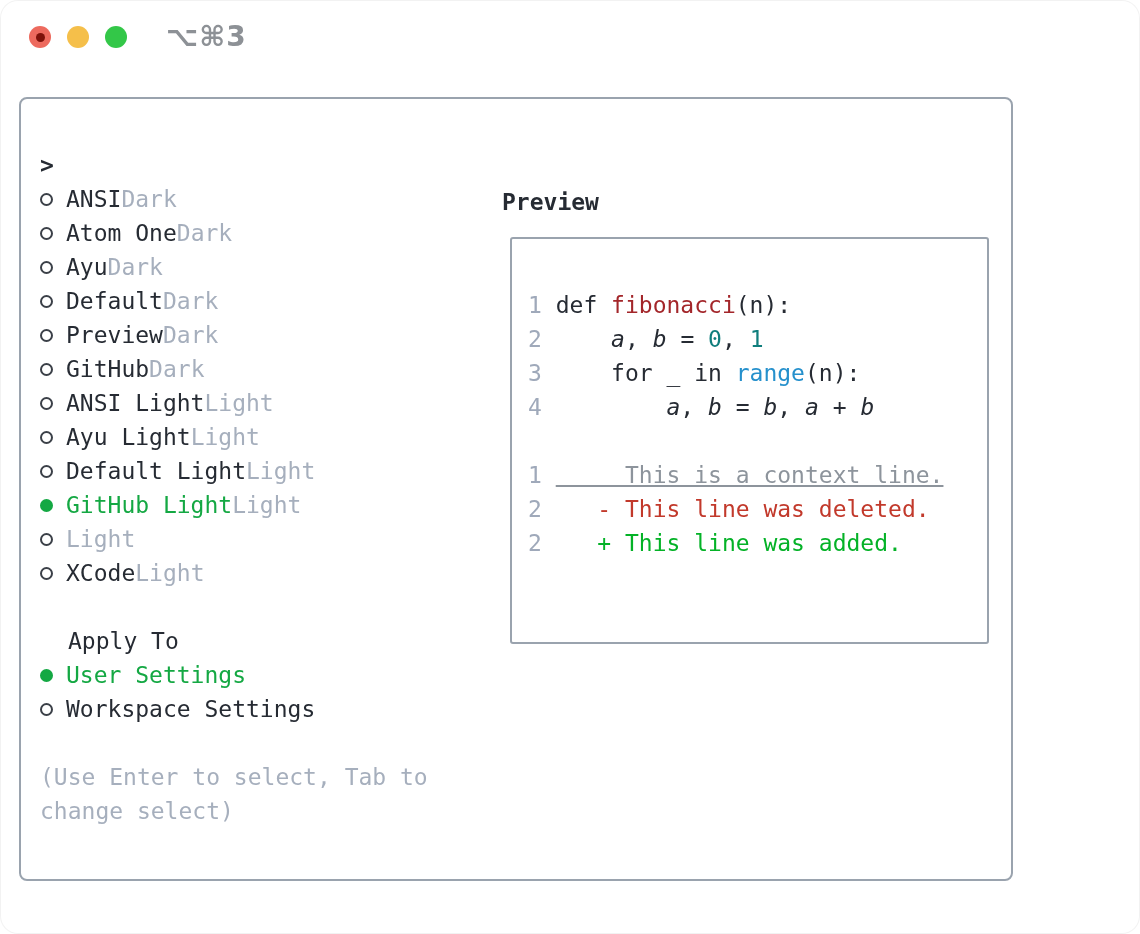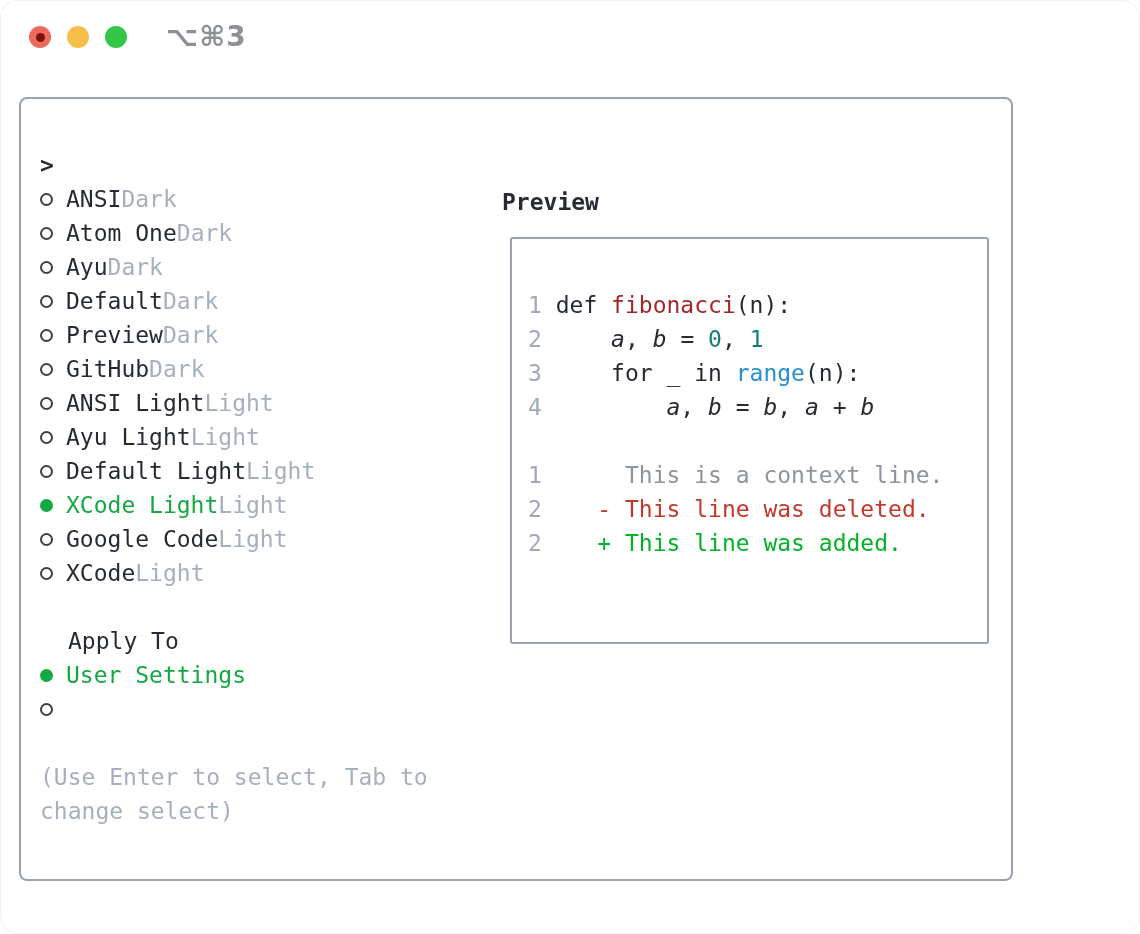--- a/index.html
+++ b/index.html
@@ -56,21 +56,21 @@
   .preview-box{margin-top:18px;margin-left:8px;width:479px;height:407px;
                box-sizing:border-box;border:2px solid var(--border);border-radius:3px;
                padding:49px 8px 0 16px;overflow:hidden;}
   .code-line{height:34px;line-height:34px;font-size:23px;white-space:pre;}
   .ln{color:var(--ln);}
   .seg-fg{color:var(--fg);}
   .seg-func{color:var(--func);}
   .seg-const{color:var(--const);}
   .seg-call{color:var(--call);}
   .seg-var{color:var(--fg);font-style:italic;}
-  .seg-ctx{color:var(--ctx);}
+  .seg-ctx{color:var(--ctx);text-decoration:underline;}
   .seg-del{color:var(--del);}
   .seg-add{color:var(--add);}
 </style>
 </head>
 <body>
 
 <div class="window">
 
   <div class="titlebar">
     <div class="lights">
@@ -93,34 +93,34 @@
       <div id="theme-items">
           <div class="row"><span class="bullet"></span><span class="">ANSI</span> <span class="muted">Dark</span></div>
           <div class="row"><span class="bullet"></span><span class="">Atom One</span> <span class="muted">Dark</span></div>
           <div class="row"><span class="bullet"></span><span class="">Ayu</span> <span class="muted">Dark</span></div>
           <div class="row"><span class="bullet"></span><span class="">Default</span> <span class="muted">Dark</span></div>
           <div class="row"><span class="bullet"></span><span class="">Preview</span> <span class="muted">Dark</span></div>
           <div class="row"><span class="bullet"></span><span class="">GitHub</span> <span class="muted">Dark</span></div>
           <div class="row"><span class="bullet"></span><span class="">ANSI Light</span> <span class="muted">Light</span></div>
           <div class="row"><span class="bullet"></span><span class="">Ayu Light</span> <span class="muted">Light</span></div>
           <div class="row"><span class="bullet"></span><span class="">Default Light</span> <span class="muted">Light</span></div>
-          <div class="row"><span class="bullet filled"></span><span class="sel">XCode Light</span> <span class="muted">Light</span></div>
-          <div class="row"><span class="bullet"></span><span class="">Google Code</span> <span class="muted">Light</span></div>
+          <div class="row"><span class="bullet filled"></span><span class="sel">GitHub Light</span> <span class="muted">Light</span></div>
+          <div class="row"><span class="bullet"></span> <span class="muted">Light</span></div>
           <div class="row"><span class="bullet"></span><span class="">XCode</span> <span class="muted">Light</span></div>
         </div>
 
       <div class="spacer"></div>
 
       <div class="row">
         <span class="indent"></span><span>Apply To</span>
       </div>
 
       <div id="apply-items">
           <div class="row"><span class="bullet filled"></span><span class="sel">User Settings</span></div>
-          <div class="row"><span class="bullet"></span></div>
+          <div class="row"><span class="bullet"></span><span class="">Workspace Settings</span></div>
         </div>
 
       <div class="spacer"></div>
 
       <div class="hint" id="hint-lines">
           <div class="row">(Use Enter to select, Tab to</div>
           <div class="row">change select)</div>
         </div>
     </div>
 

